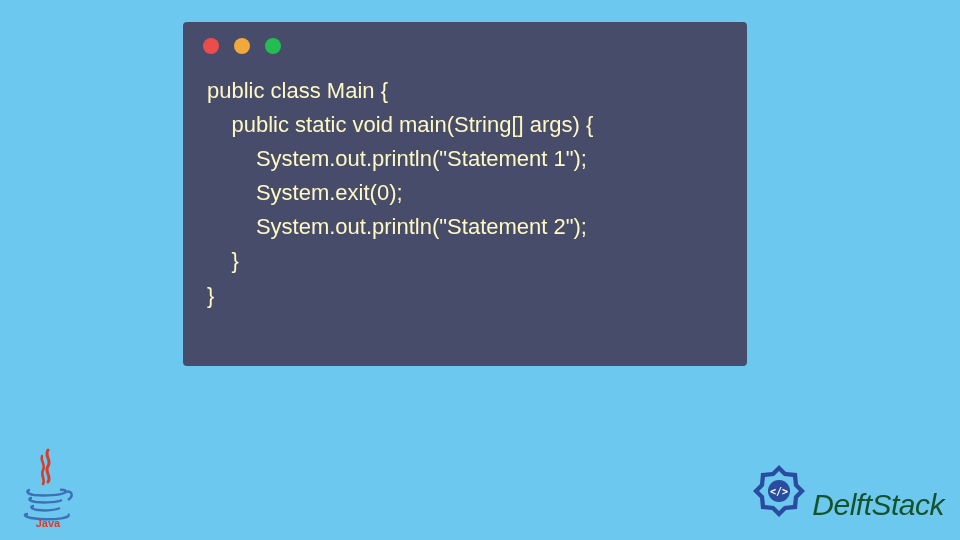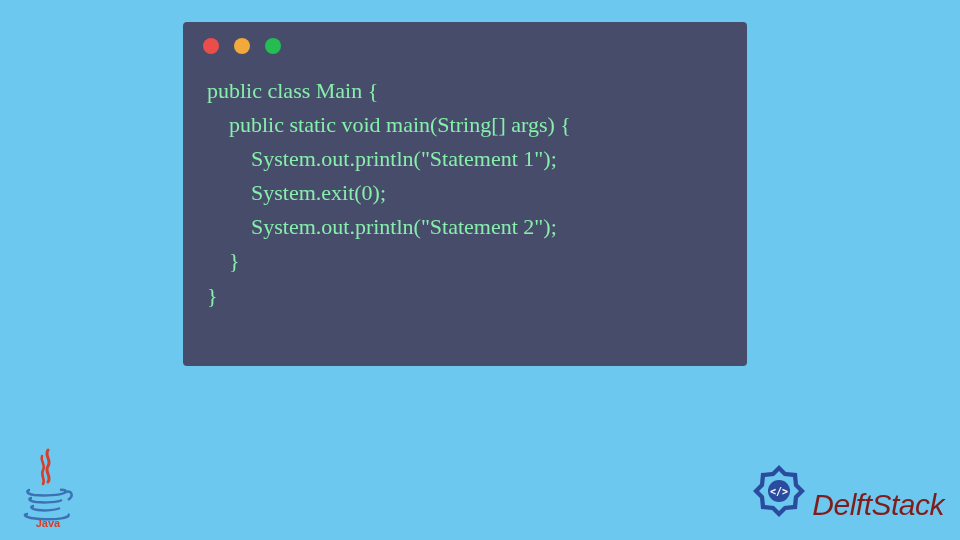--- a/index.html
+++ b/index.html
@@ -28,47 +28,46 @@
     .dot {
       width: 16px;
       height: 16px;
       border-radius: 50%;
     }
     .dot-red { background: #eb4d4b; }
     .dot-yellow { background: #f0a93a; }
     .dot-green { background: #23bd51; }
     .code-content {
       padding: 20px 24px;
-      color: #86efac;
+      color: #fef9c3;
       font-size: 22px;
       line-height: 1.55;
       font-weight: 400;
       white-space: pre;
-      font-family: Liberation Serif, serif;
     }
     .java-logo {
       position: absolute;
       left: 18px;
       bottom: 12px;
       width: 60px;
       height: 80px;
       text-align: center;
     }
     .delft-logo {
       position: absolute;
       right: 16px;
       bottom: 18px;
       display: flex;
       align-items: center;
       gap: 4px;
     }
     .delft-text {
       font-size: 30px;
       font-weight: 500;
-      color: #7f1d1d;
+      color: #14532d;
       font-style: italic;
       letter-spacing: -0.5px;
       margin-top: 29px;
     }
     .delft-badge {
       width: 58px;
       height: 58px;
     }
   </style>
 </head>

